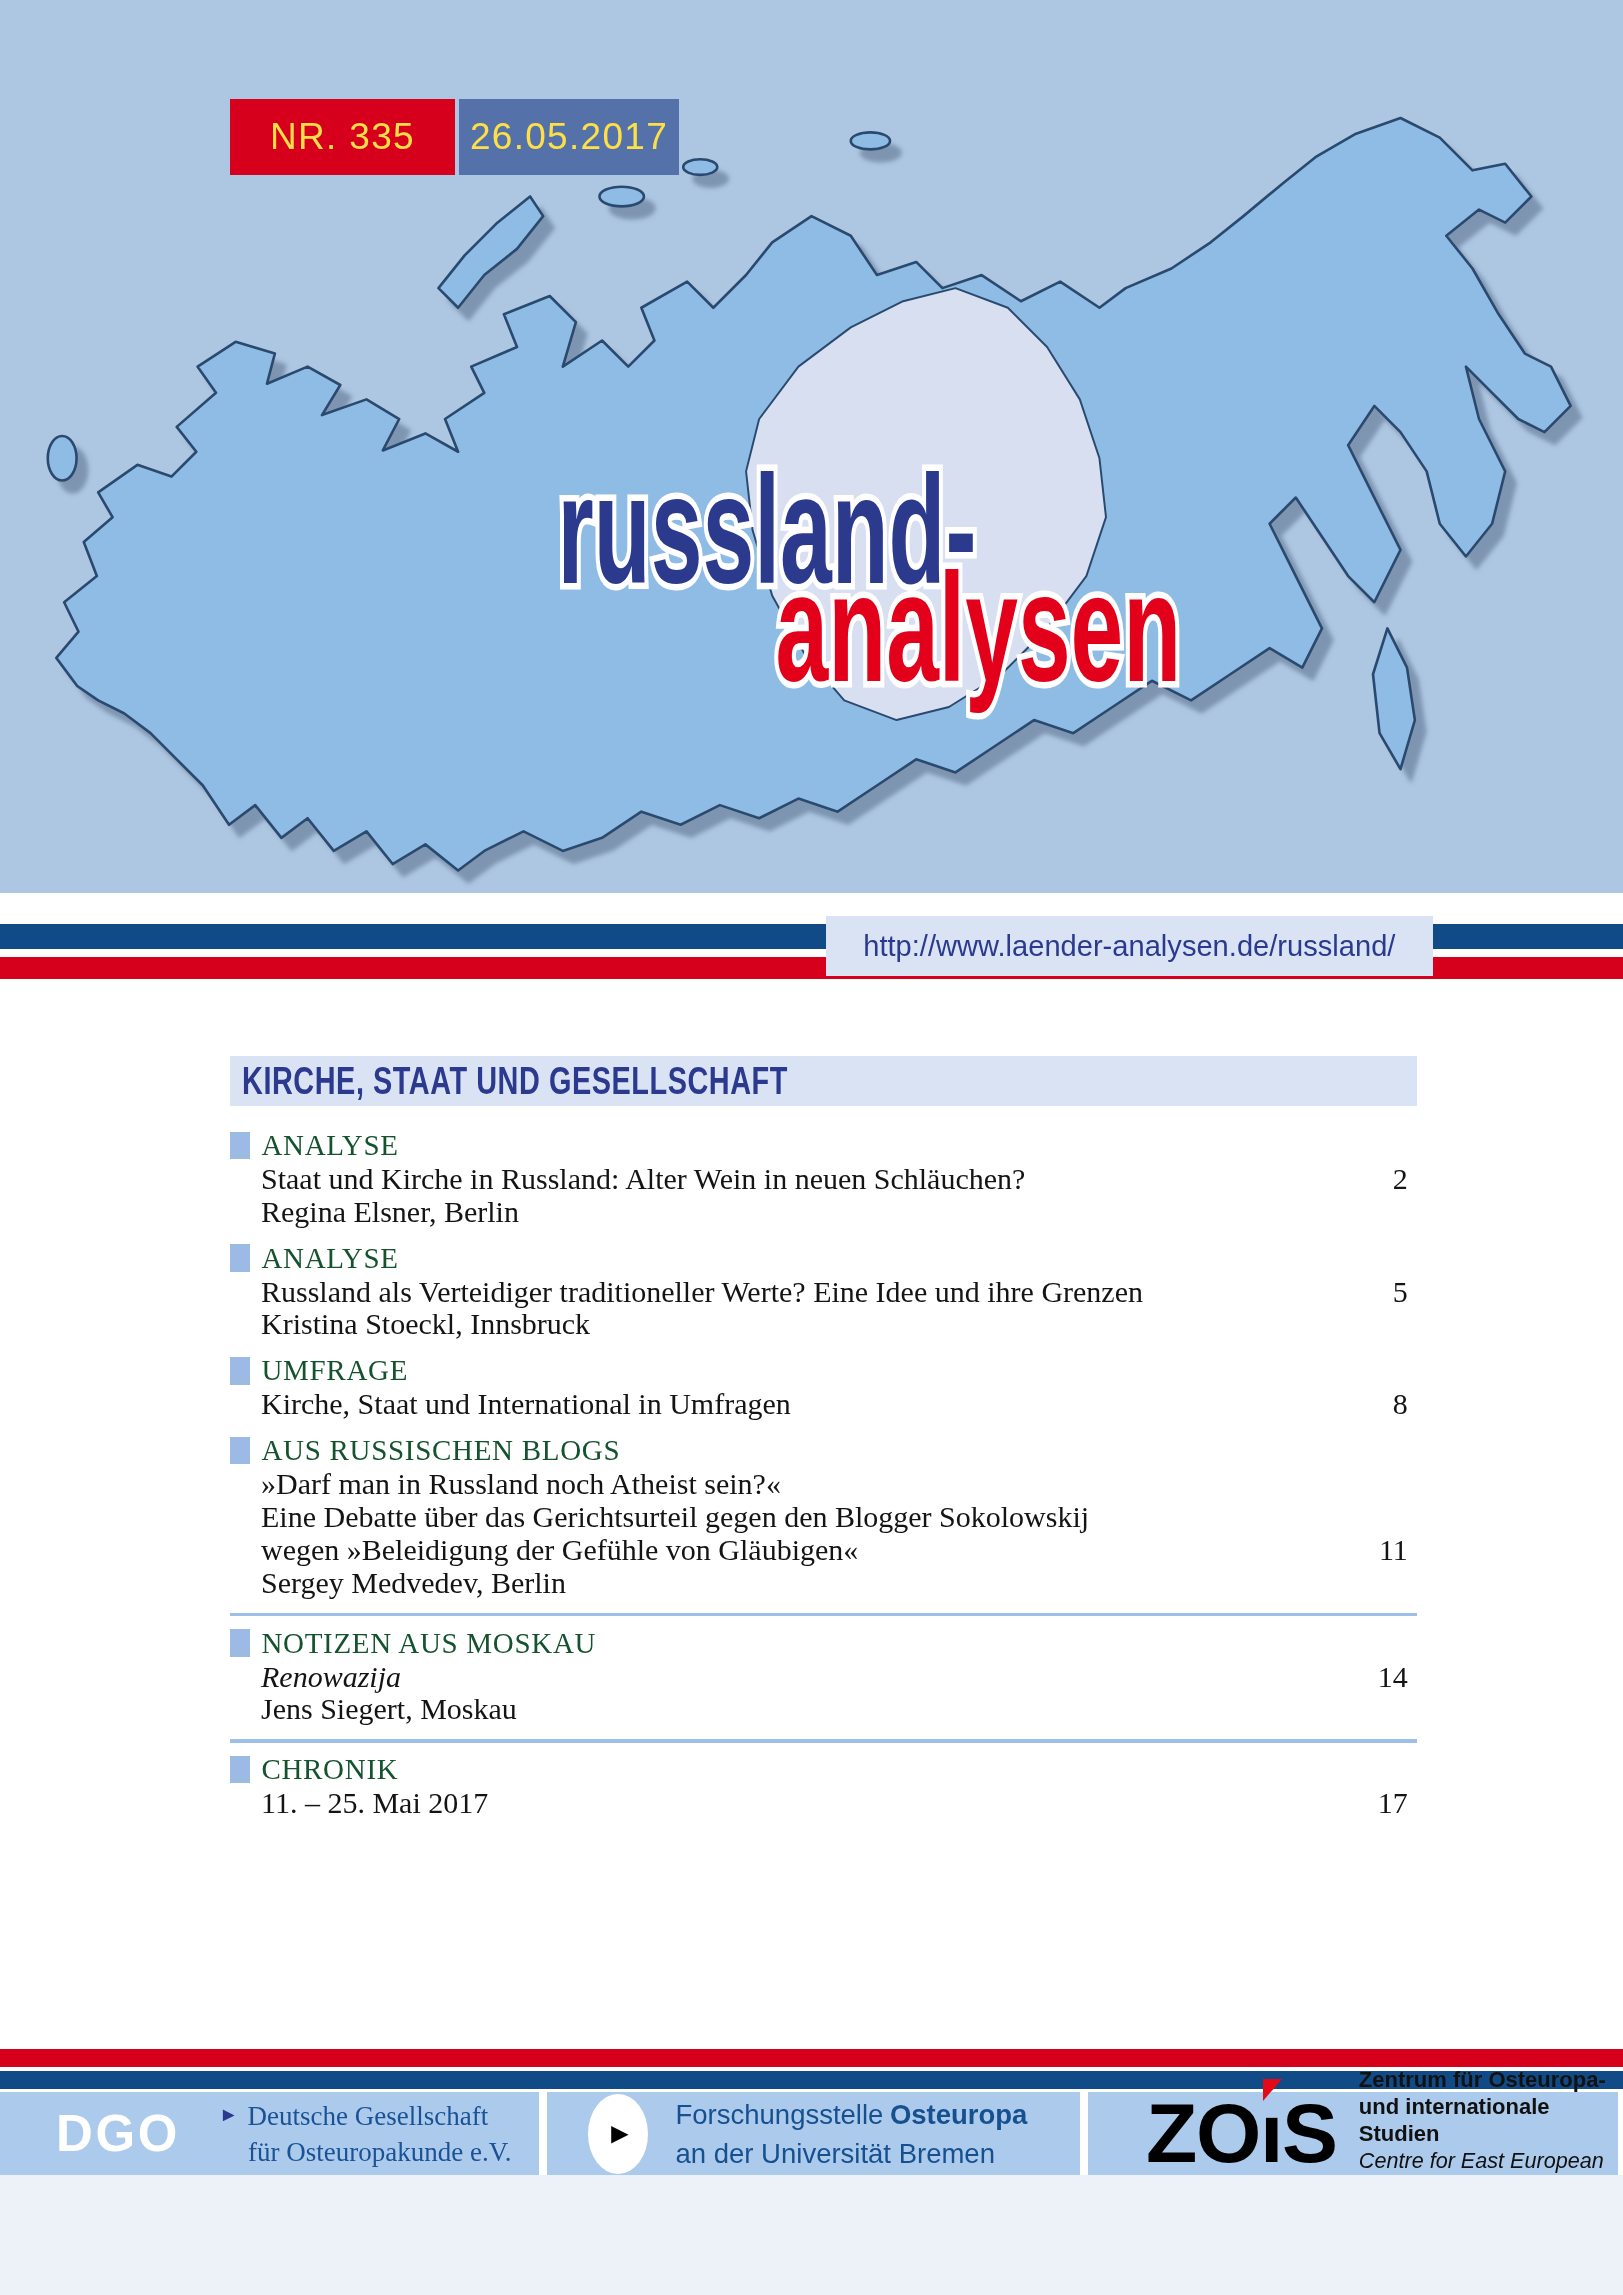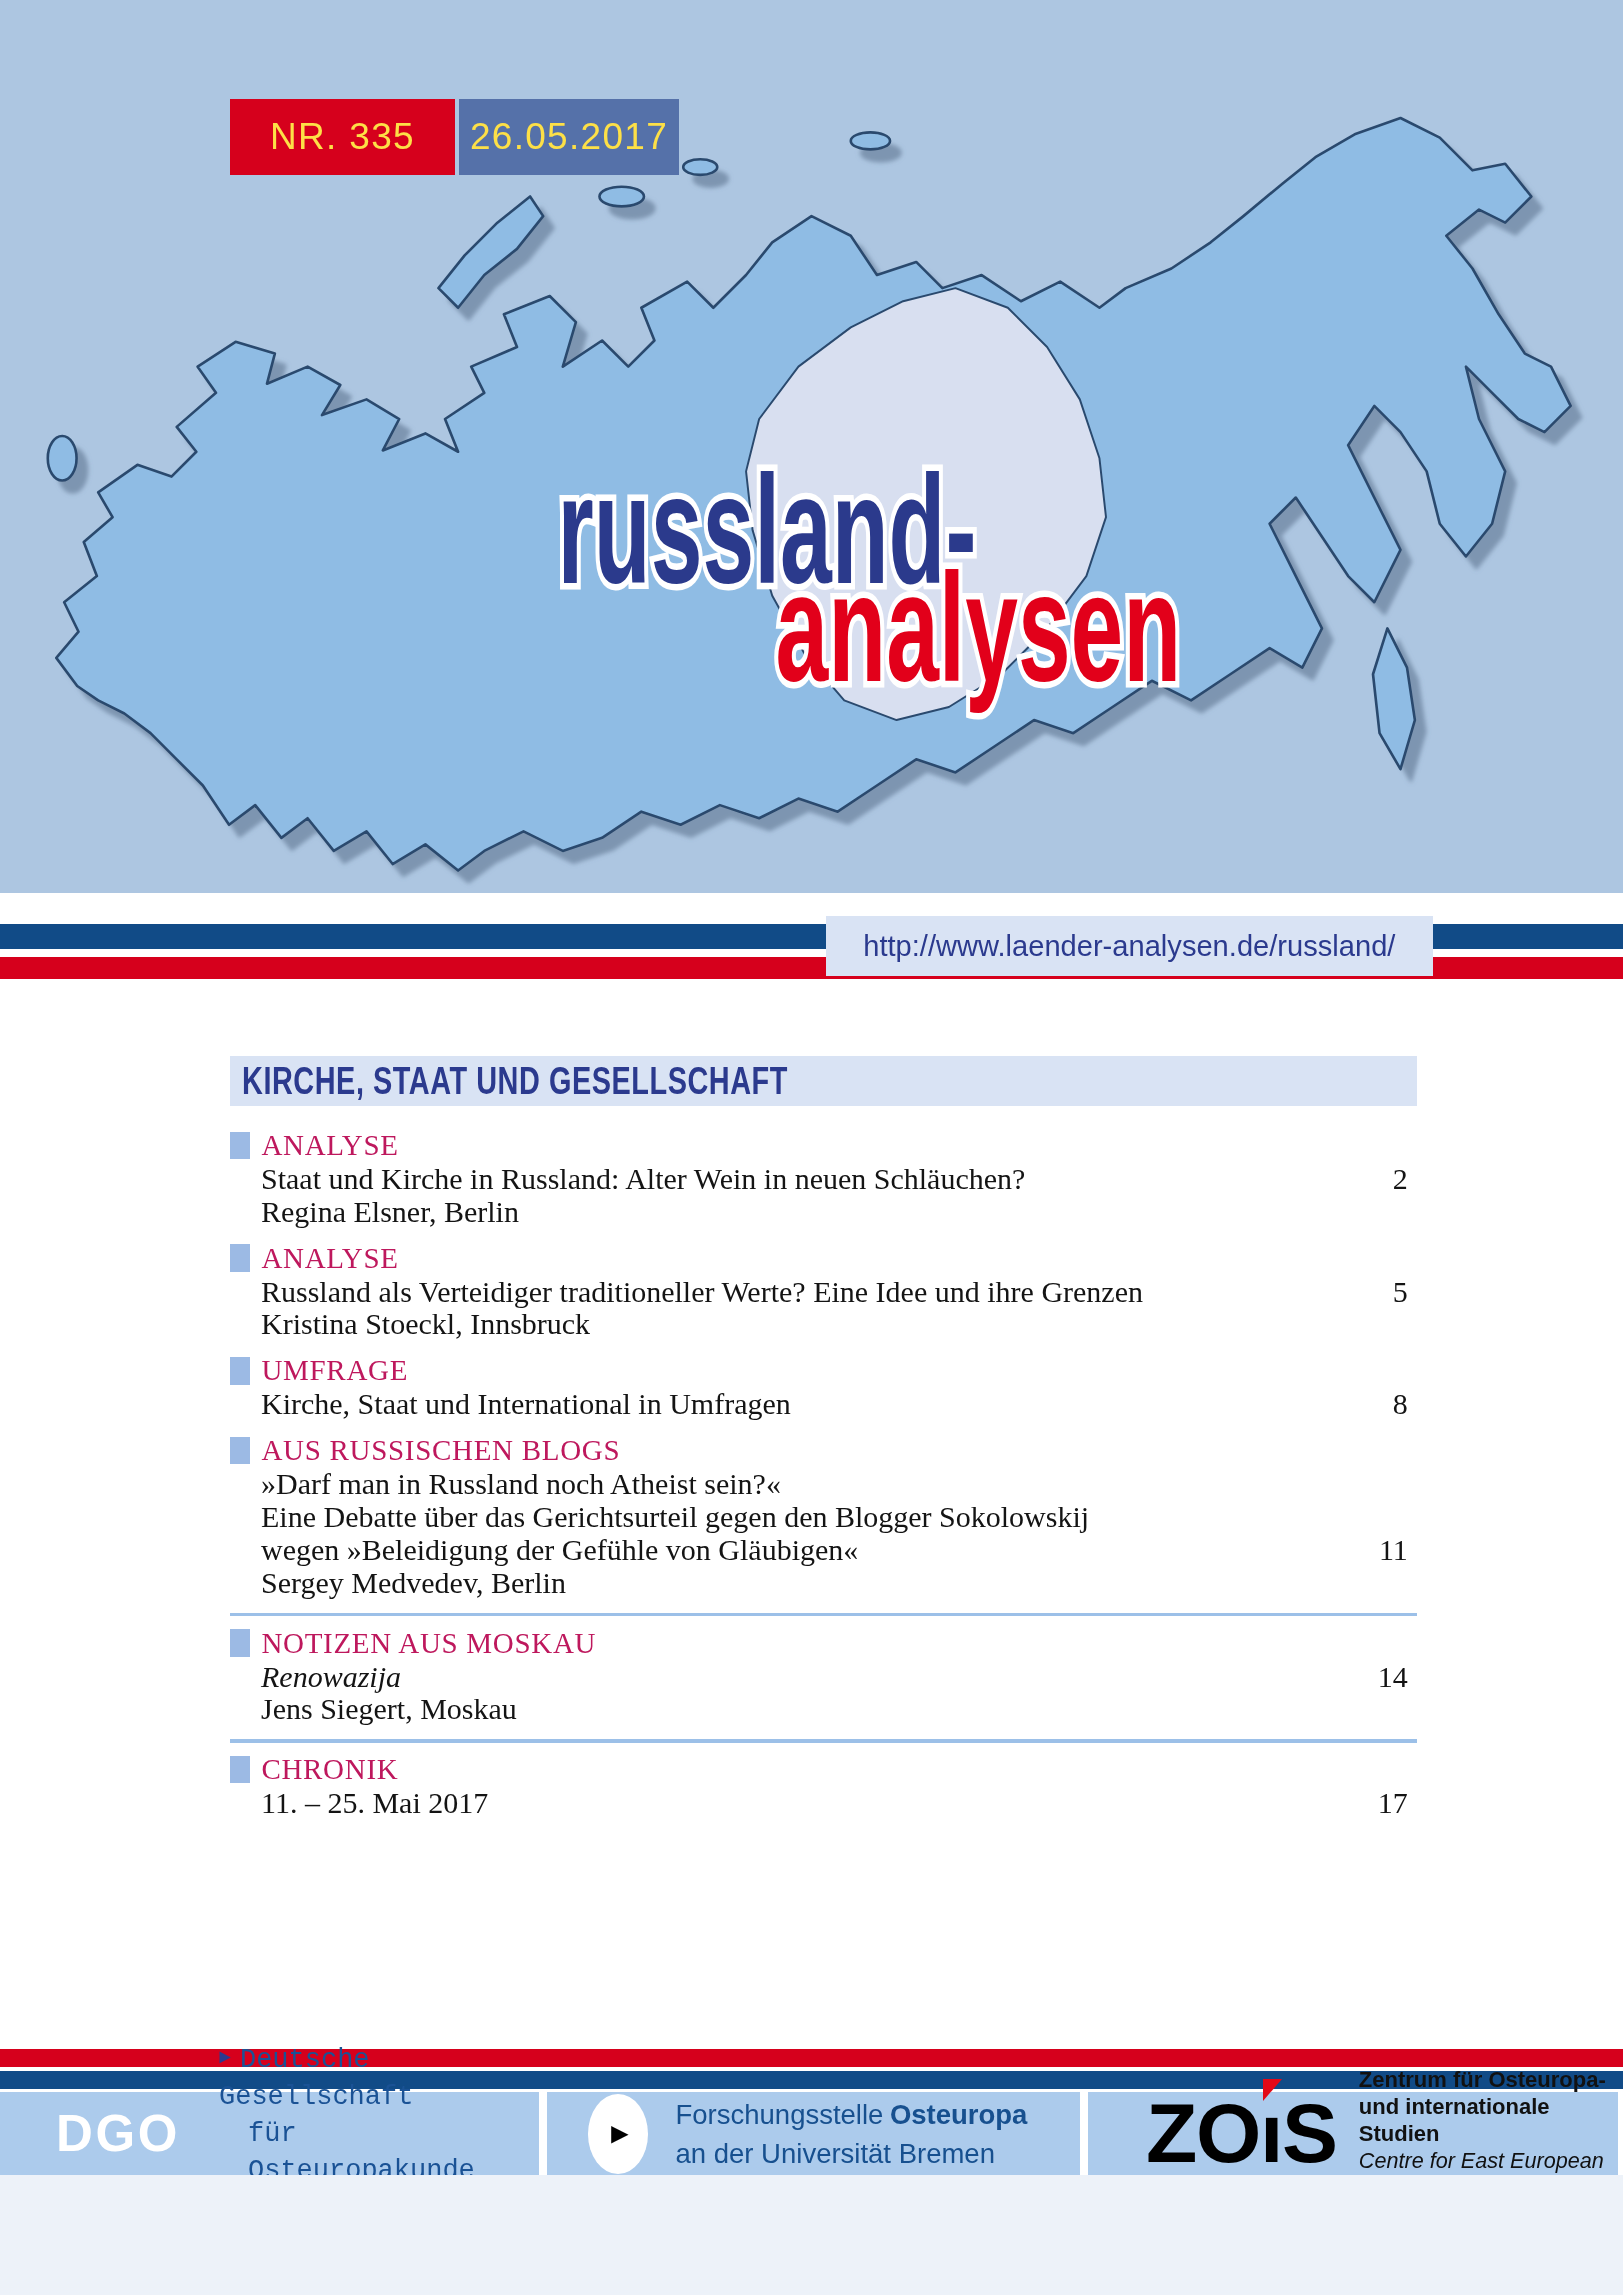--- a/index.html
+++ b/index.html
@@ -25,40 +25,40 @@
 
   
   .toc{position:absolute;left:230px;top:1056px;width:1187px;color:#141414;}
   .toc-bar{height:50px;background:#d9e3f4;display:flex;align-items:center;margin-bottom:23px;}
   .toc-bar span{display:inline-block;font-family:"Liberation Sans",sans-serif;font-weight:bold;
                 font-size:38px;color:#2b3a8e;letter-spacing:0.7px;transform:scaleX(0.76);
                 transform-origin:left center;margin-left:11.8px;white-space:nowrap;}
   .entry{margin-bottom:13.7px;}
   .label-row{display:flex;align-items:center;height:33px;}
   .bullet{width:19.6px;height:27.5px;background:#9cbae4;margin-right:11.8px;flex:0 0 auto;}
-  .entry-label{font-size:29px;letter-spacing:0.7px;color:#be185d;}
+  .entry-label{font-size:29px;letter-spacing:0.7px;color:#14532d;}
   .line{display:flex;justify-content:space-between;align-items:baseline;height:33px;margin-left:31px;}
   .line .t{font-size:30px;}
   .line .p{font-size:30px;padding-right:9.2px;}
   .italic{font-style:italic;}
   .author{height:33px;margin-left:31px;font-size:30px;display:flex;align-items:center;}
   .divider{height:3.3px;background:#9cc0e8;margin:10.5px 0;}
 
   
   .rule-red-bot{top:2049px;height:17.7px;background:#d6001c;}
   .rule-blue-bot{top:2071px;height:18.3px;background:#114b87;}
   .panel{position:absolute;top:2092px;height:83px;background:#accbec;display:flex;align-items:center;}
   .panel-dgo{left:0;width:539px;}
   .panel-fso{left:547px;width:533px;}
   .panel-zois{left:1088px;width:530px;}
   .bottom-fill{position:absolute;left:0;top:2175px;width:1623px;height:120px;background:#edf2f9;}
 
   .dgo-logo{font-family:"Liberation Sans",sans-serif;font-weight:bold;font-size:51px;color:#ffffff;
             letter-spacing:2.6px;margin-left:56px;}
-  .dgo-text{margin-left:39px;font-family:Liberation Mono, monospace;font-size:27px;color:#1a5295;line-height:37px;}
+  .dgo-text{margin-left:39px;font-family:Liberation Serif, serif;font-size:27px;color:#1a5295;line-height:37px;}
   .dgo-arrow{color:#2b3a8e;font-size:19.6px;margin-right:9.2px;vertical-align:3.9px;}
   .dgo-line2{padding-left:29px;}
 
   .fso-ellipse{width:60px;height:80px;background:#ffffff;border-radius:50%;margin-left:41px;
                display:flex;align-items:center;justify-content:center;flex:0 0 auto;}
   .fso-play{font-size:29px;color:#000000;margin-left:3.9px;}
   .fso-text{margin-left:27.5px;font-family:"Liberation Sans",sans-serif;font-size:27.5px;color:#17508f;line-height:39px;}
   .fso-bold{font-weight:bold;margin-left:6.5px;}
 
   .zois-logo{font-family:"Liberation Sans",sans-serif;font-weight:bold;font-size:84px;color:#000000;

